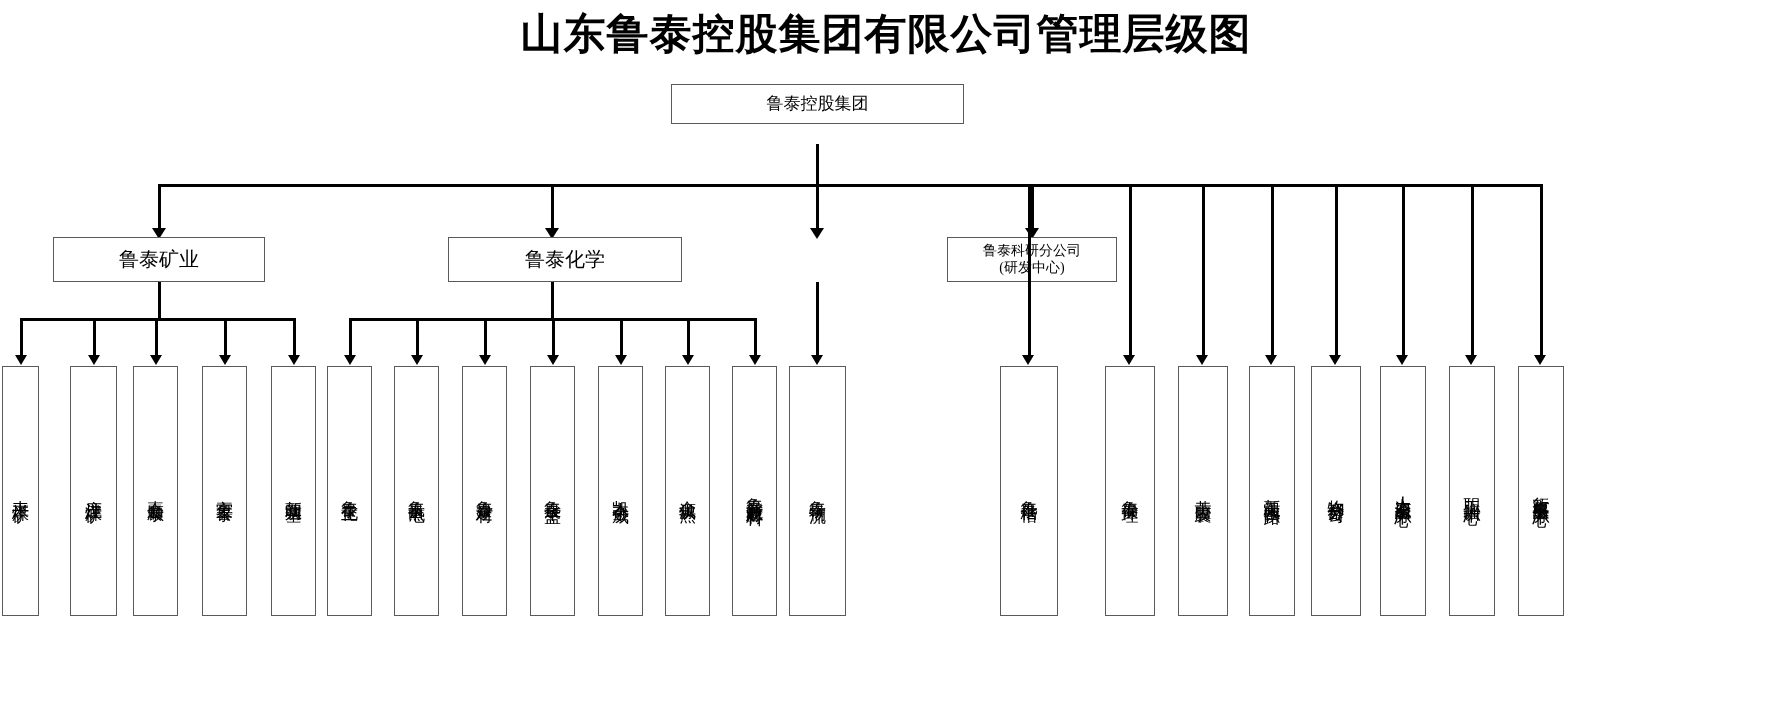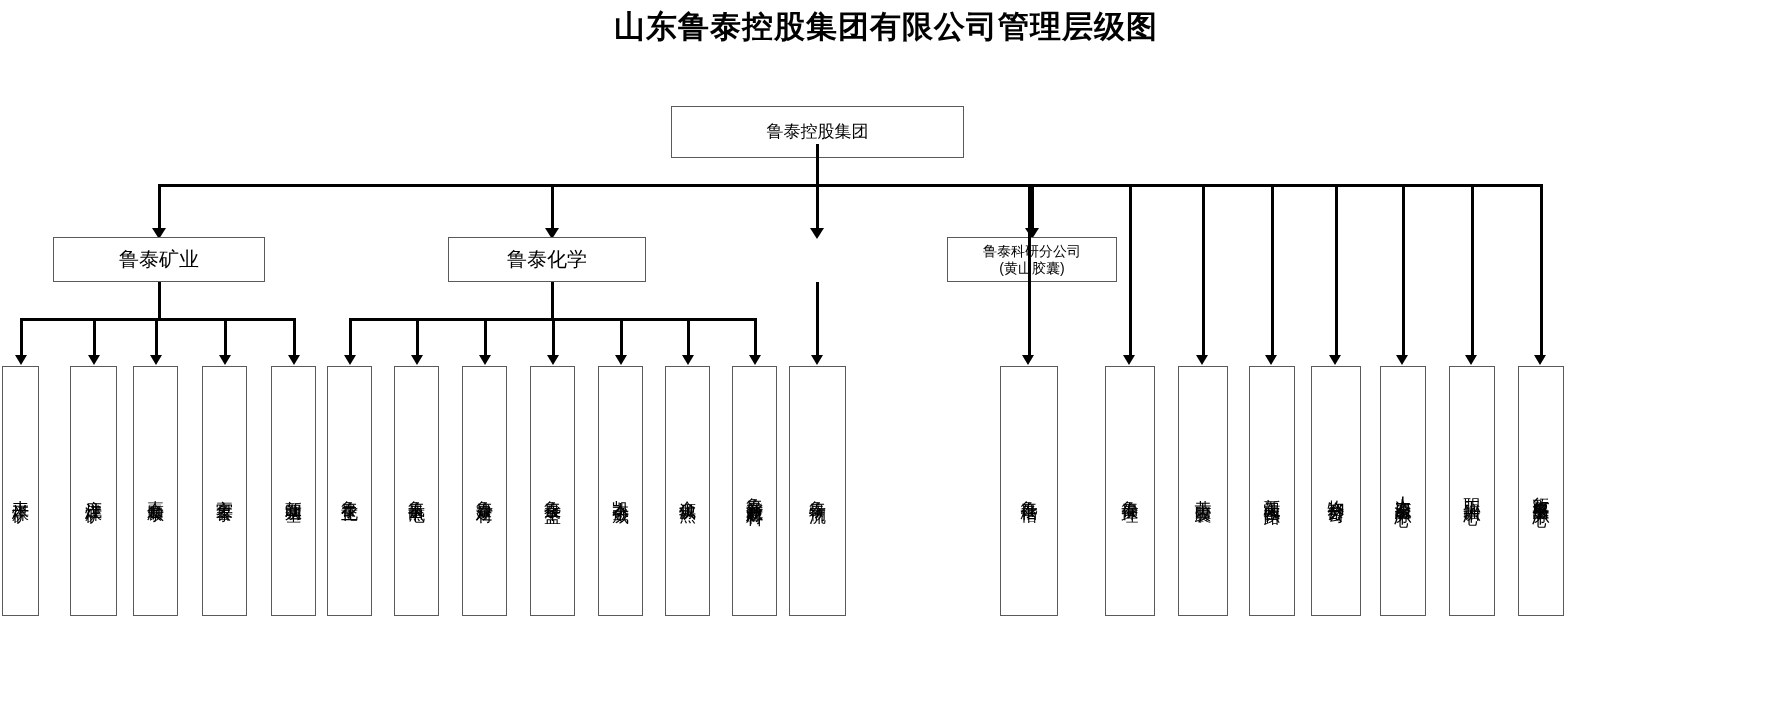--- a/index.html
+++ b/index.html
@@ -12,21 +12,21 @@
   }
   #chart{position:absolute;inset:0;}
 
   
   .title{
     position:absolute;
     left:0;right:6px;top:6px;
     text-align:center;
     font-family:"Liberation Serif","DejaVu Serif",serif;
     font-weight:bold;
-    font-size:31px;
+    font-size:42px;
     letter-spacing:1px;
     color:#000;
     white-space:nowrap;
   }
 
   
   .node{
     position:absolute;
     box-sizing:border-box;
     border:1px solid #5a5a5a;
@@ -34,21 +34,21 @@
     font-family:"Liberation Sans","DejaVu Sans",sans-serif;
     color:#000;
     display:flex;
     align-items:center;
     justify-content:center;
     text-align:center;
     line-height:1.15;
   }
   .node.root{font-size:17px;}
   .node.lvl2{font-size:20px;}
-  .node.lvl2.small{font-size:14px;}
+  .node.lvl2.small{font-size:14px;font-family:Liberation Serif, serif;}
 
   
   .node.leaf{
     font-size:17px;
     padding:0;
   }
   .node.leaf .vtext{
     writing-mode:vertical-rl;
     text-orientation:upright;
     letter-spacing:2px;
@@ -73,21 +73,21 @@
     border-top:10px solid #000;
   }
 </style>
 </head>
 <body>
 
 <div id="chart">
 
   <div class="title">山东鲁泰控股集团有限公司管理层级图</div>
 
-  <div class="node root" style="left:671px;top:106px;width:293px;height:52px;text-align:right;">
+  <div class="node root" style="left:671px;top:84px;width:293px;height:40px;text-align:right;">
     <span>鲁泰控股集团</span>
   </div>
 
   <div class="vline" style="left:816px;top:144px;width:3px;height:42px;"></div>
 
   <div class="hline" style="left: 158px; top: 184px; width: 1385px; height: 3px;"></div>
 
   <div class="vline" style="left:158px;top:184px;height:47px;"></div>
   <div class="arrow" style="left:152px;top:228px;"></div>
 
@@ -97,28 +97,28 @@
   <div class="vline" style="left:816px;top:184px;height:47px;"></div>
   <div class="arrow" style="left:810px;top:228px;"></div>
 
   <div class="vline" style="left:1031px;top:184px;height:47px;"></div>
   <div class="arrow" style="left:1025px;top:228px;"></div>
 
   <div class="node lvl2" style="left:53px;top:237px;width:212px;height:45px;">
     <span>鲁泰矿业</span>
   </div>
 
-  <div class="node lvl2" style="left:448px;top:237px;width:198px;height:45px;">
+  <div class="node lvl2" style="left:448px;top:237px;width:234px;height:45px;">
     <span>鲁泰化学</span>
   </div>
 
 
   <div class="node lvl2 small" style="left:947px;top:237px;width:170px;height:45px;flex-direction:column;">
     <span>鲁泰科研分公司</span>
-    <span>(黄山胶囊)</span>
+    <span>(研发中心)</span>
   </div>
 
   <div class="vline thin-stem" style="left:158px;top:282px;height:38px;"></div>
   <div class="hline" style="left:20px;top:318px;width:276px;height:3px;"></div>
 
   <div class="vline" style="left:20px;top:318px;height:40px;"></div>
   <div class="arrow sm" style="left:15px;top:355px;"></div>
 
   <div class="vline" style="left:93px;top:318px;height:40px;"></div>
   <div class="arrow sm" style="left:88px;top:355px;"></div>

